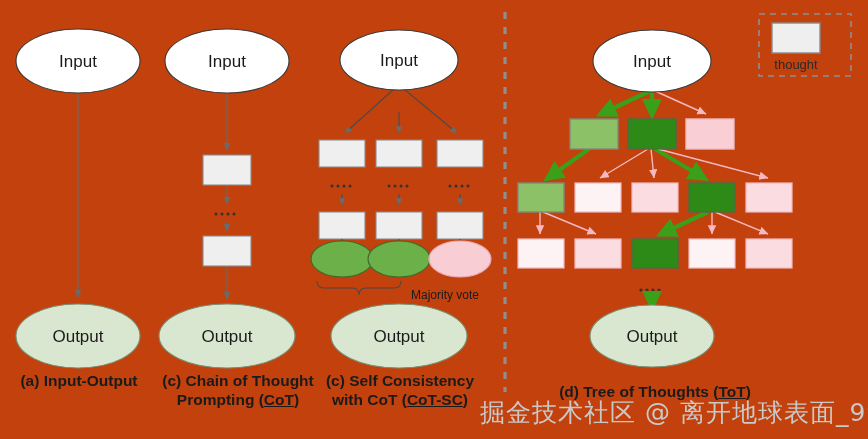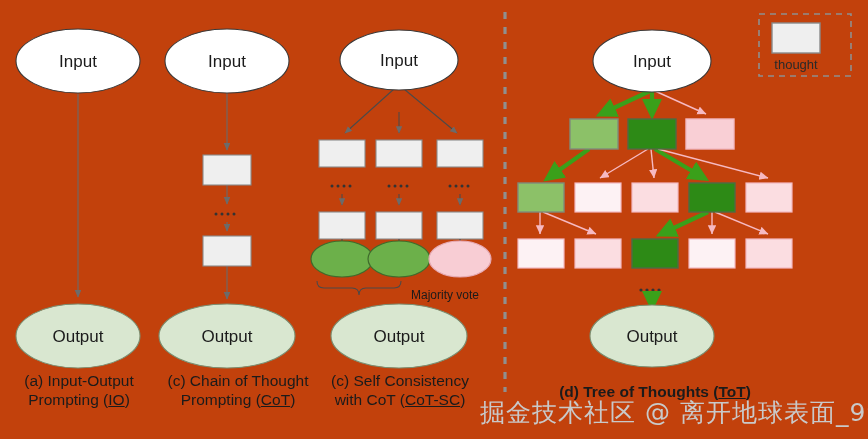--- a/index.html
+++ b/index.html
@@ -1,19 +1,19 @@
 <!DOCTYPE html>
 <html><head>
 <meta charset="utf-8">
 <style>
   html,body{margin:0;padding:0;background:#ffffff;}
   body{font-family:"Liberation Sans","DejaVu Sans",sans-serif;}
   #stage{position:relative;width:868px;height:439px;background:#c2410c;overflow:hidden;}
   svg.layer{position:absolute;left:0;top:0;width:868px;height:439px;}
-  .cap{position:absolute;text-align:center;color:#1b1b1b;font-size:15.5px;line-height:19px;}
+  .cap{position:absolute;text-align:center;color:#1b1b1b;font-size:15.5px;line-height:19px;font-weight:bold;}
   .cap.bold{font-weight:bold;}
   .u{text-decoration:underline;}
   .node-label{font-size:17px;fill:#1b1b1b;}
   .legend-label{font-size:13px;fill:#2a2a2a;}
   .mv-label{font-size:12px;fill:#1b1b1b;}
   .wm{position:absolute;font-size:25px;color:#c9c9c9;letter-spacing:1px;
       font-family:"DejaVu Sans",sans-serif;white-space:nowrap;}
 </style>
 </head>
 <body>
@@ -175,21 +175,20 @@
       <g>
         <rect x="759" y="14" width="92" height="62" fill="none" stroke="#8f8f8f" stroke-width="1.6" stroke-dasharray="6 5"></rect>
         <rect x="772" y="23" width="48" height="30" fill="#efefef" stroke="#8a8a8a" stroke-width="1.4"></rect>
         <text class="legend-label" x="796" y="69" text-anchor="middle">thought</text>
       </g>
     </g>
   </svg>
 
   <div class="cap" style="left:0;top:371px;width:158px;">
     <div>(a) Input-Output</div>
-    <div><span>Prompting (</span><span class="u">IO</span><span>)</span></div>
   </div>
 
   <div class="cap" style="left:160px;top:371px;width:156px;">
     <div>(c) Chain of Thought</div>
     <div><span>Prompting (</span><span class="u">CoT</span><span>)</span></div>
   </div>
 
   <div class="cap" style="left:320px;top:371px;width:160px;">
     <div>(c) Self Consistency</div>
     <div><span>with CoT (</span><span class="u">CoT-SC</span><span>)</span></div>

